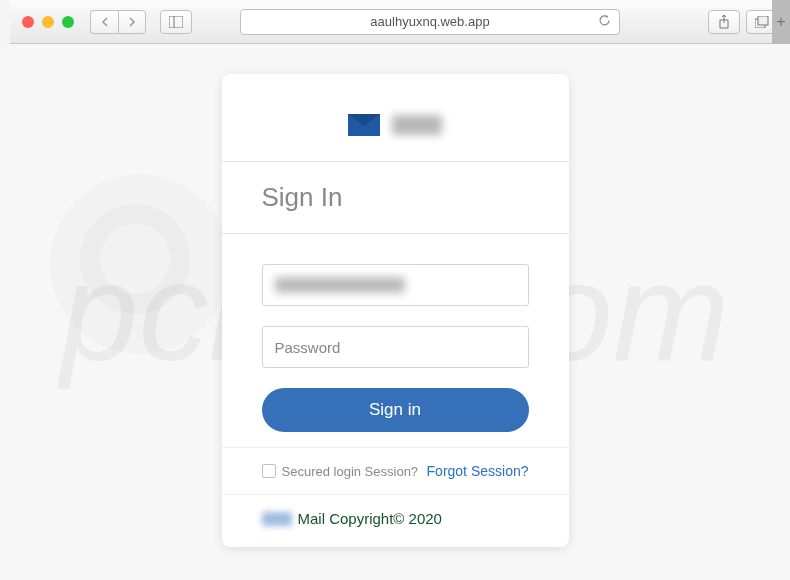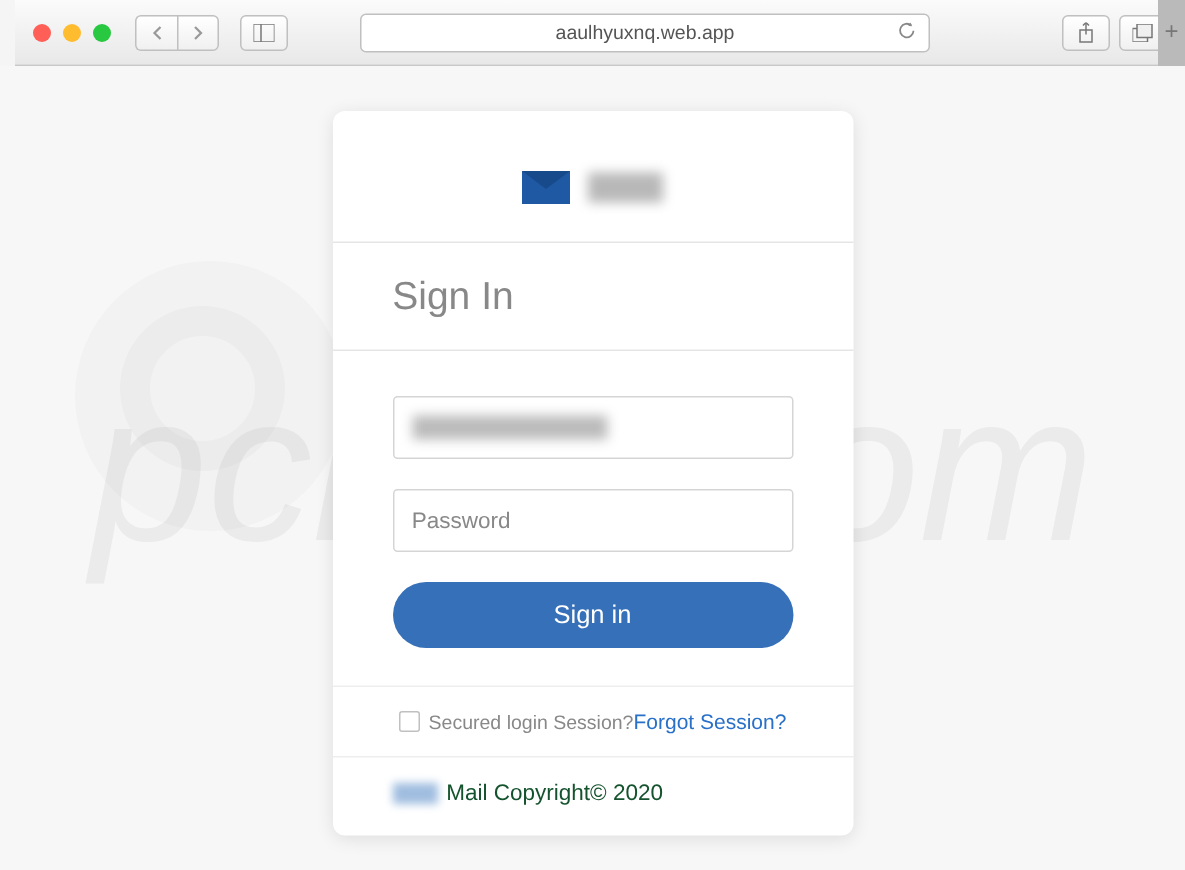--- a/index.html
+++ b/index.html
@@ -177,25 +177,24 @@
       background: #3670b8;
       border: none;
       border-radius: 22px;
       color: #fff;
       font-size: 17px;
       cursor: pointer;
     }
     .form-footer {
       padding: 15px 40px 15px;
       display: flex;
-      justify-content: center;
+      justify-content: space-between;
       align-items: center;
       font-size: 14px;
       border-top: 1px solid #eee;
-      margin-top: 10px;
     }
     .checkbox-wrap {
       display: flex;
       align-items: center;
       gap: 6px;
       color: #888;
       font-size: 13px;
     }
     .checkbox {
       width: 14px; height: 14px;

